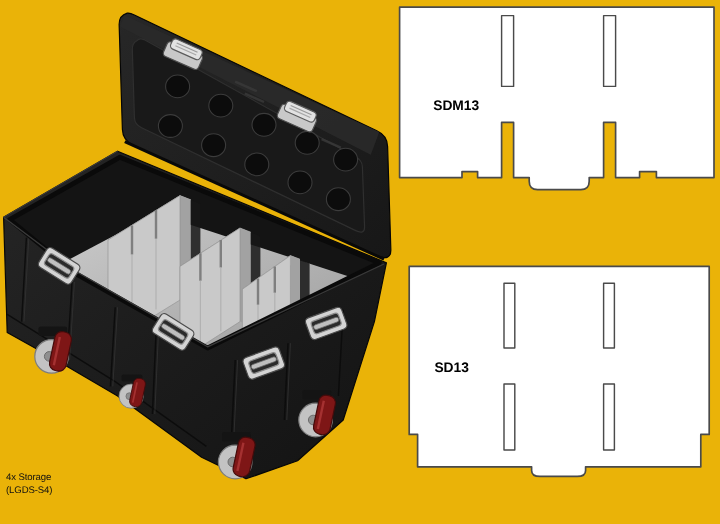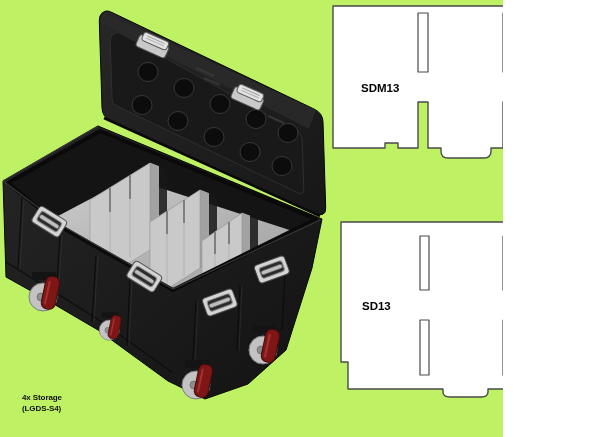--- a/index.html
+++ b/index.html
@@ -1,20 +1,20 @@
 <!DOCTYPE html>
 <html><head>
 <meta charset="utf-8">
 <style>
   html,body{margin:0;padding:0;background:#fff;}
-  #stage{position:relative;width:503px;height:437px;background:#bef264;overflow:hidden;
+  #stage{position:relative;width:600px;height:437px;background:#eab308;overflow:hidden;
          font-family:"Liberation Sans",sans-serif;}
   #scene{position:absolute;left:0;top:0;}
   .panel-label{font-family:"Liberation Sans",sans-serif;font-weight:bold;font-size:11.5px;fill:#000;}
-  #caption{position:absolute;left:22px;top:393px;font-size:8px;font-weight:700;
+  #caption{position:absolute;left:5px;top:393px;font-size:8px;font-weight:400;
            color:#111;line-height:1.32;letter-spacing:-0.1px;}
 </style>
 </head>
 <body>
 
 <div id="stage">
   <svg id="scene" width="600" height="437" viewBox="0 0 600 437">
     <defs>
       <linearGradient id="bodyG" x1="0" y1="0" x2="1" y2="1">
         <stop offset="0" stop-color="#262626"></stop>

